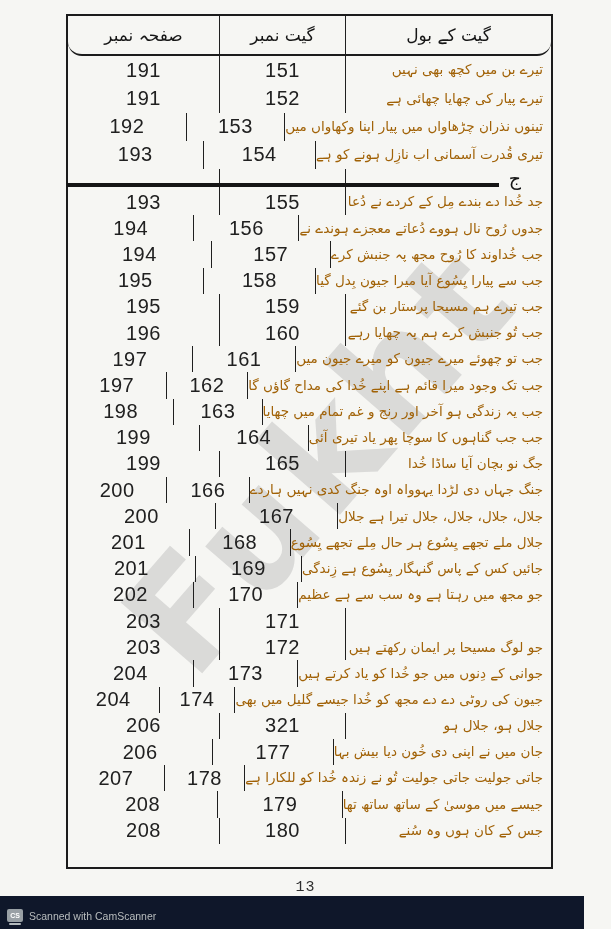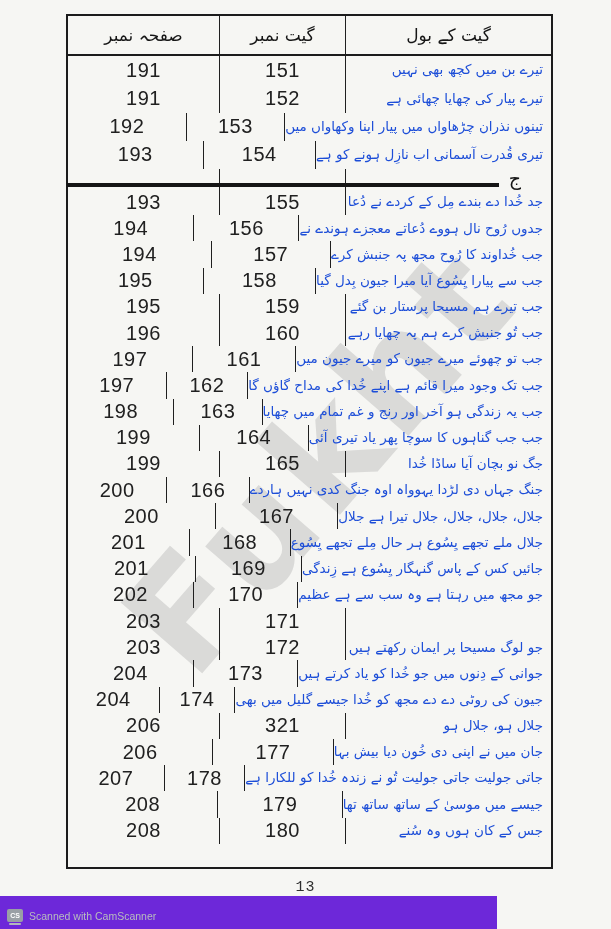--- a/index.html
+++ b/index.html
@@ -26,51 +26,51 @@
     font-family:"DejaVu Sans",sans-serif;
     pointer-events:none;user-select:none;white-space:nowrap;
   }
   
   .toc-table{
     position:absolute;left:66px;top:14px;width:487px;height:855px;
     box-sizing:border-box;border:2px solid #1b1b1b;
     display:flex;flex-direction:column;
     background:transparent;
   }
-  .trow{display:flex;flex-direction:row;flex:0 0 auto;position:relative;}
+  .trow{display:flex;flex-direction:row;flex:0 0 auto;position:relative;border-radius:14px;}
   .cell{box-sizing:border-box;overflow:visible;}
   .cpage{width:152px;border-right:1.5px solid #1f1f1f;display:flex;align-items:center;justify-content:center;}
   .csong{width:126px;border-right:1.5px solid #1f1f1f;display:flex;align-items:center;justify-content:center;}
   .cwords{flex:1 1 auto;direction:rtl;text-align:center;padding:0 8px 0 0;
           display:flex;align-items:center;justify-content:flex-start;
           white-space:nowrap;font-family:"DejaVu Sans","Liberation Sans",sans-serif;}
   .header-row{height:38px;border-bottom:2px solid #1b1b1b;}
   .header-row .cell{font-size:17px;color:#161616;font-family:"DejaVu Sans",sans-serif;}
   .header-row .cwords{justify-content:center;padding:0;}
   .num{font-size:20px;color:#202020;letter-spacing:.5px;}
   .g1 .trow{height:28.25px;}
   .g2 .trow{height:26.19px;}
-  .words-text{font-size:13.5px;color:#1d4ed8;line-height:1;}
+  .words-text{font-size:13.5px;color:#a16207;line-height:1;}
   
   .divider-row{height:20px;position:relative;}
   .divider-row .cpage,.divider-row .csong{height:100%;}
   .section-line{
     position:absolute;left:-1px;bottom:2px;width:432px;height:4px;background:#151515;
   }
   .section-letter{
     position:absolute;right:30px;bottom:1px;font-size:19px;color:#141414;
     font-family:"DejaVu Sans",sans-serif;line-height:1;
   }
   
   .page-number{
     position:absolute;left:0;top:879px;width:611px;text-align:center;
     font-size:15px;color:#2e2e2e;letter-spacing:1px;font-family:Liberation Mono, monospace;
   }
   .scanner-bar{
-    position:absolute;left:0;bottom:0;width:497px;height:33px;background:#6d28d9;
+    position:absolute;left:0;bottom:0;width:584px;height:33px;background:#0f172a;
   }
   .scanner-badge{
     position:absolute;left:7px;bottom:7px;display:flex;align-items:center;gap:6px;
   }
   .cs-logo{
     width:16px;height:13px;background:#99a0a5;border-radius:2px;position:relative;
     display:flex;align-items:center;justify-content:center;
     font-size:7px;font-weight:bold;color:#ffffff;letter-spacing:0;
   }
   .cs-logo::after{

